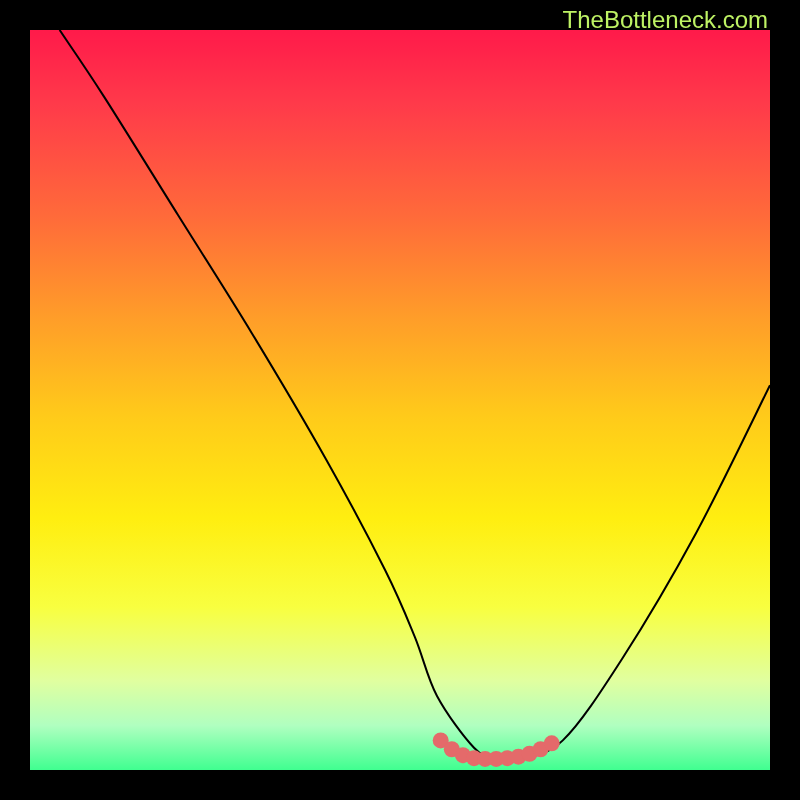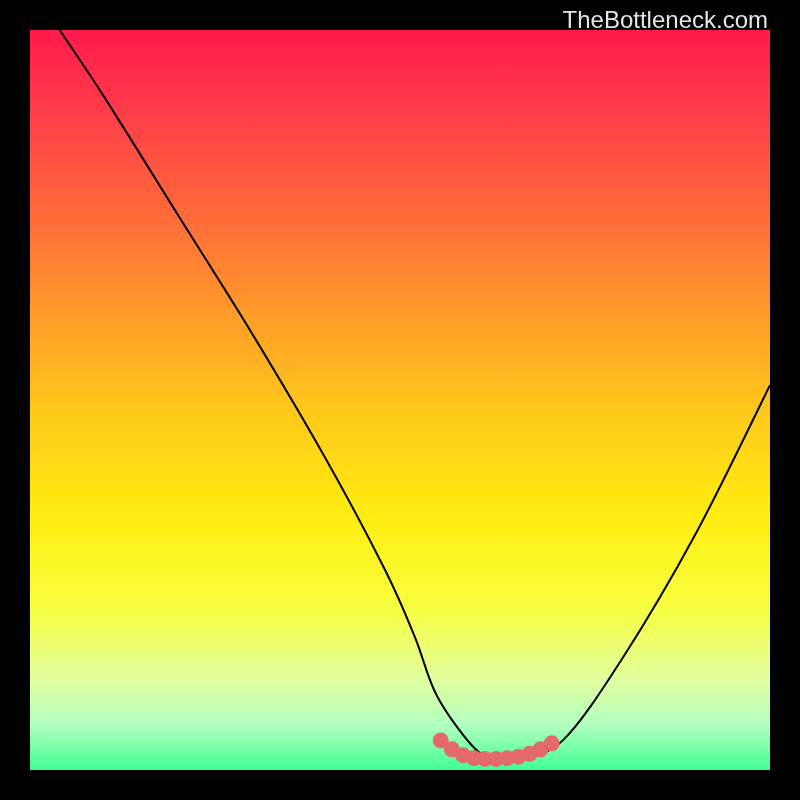--- a/index.html
+++ b/index.html
@@ -32,21 +32,21 @@
       #f8ff40 78%,
       #e0ffa0 88%,
       #b0ffc0 94%,
       #40ff90 100%
     );
   }
   .watermark {
     position: absolute;
     top: 6px;
     right: 32px;
-    color: #e5e5e5;
+    color: #bef264;
     font-size: 24px;
     z-index: 10;
   }
   svg.curve {
     position: absolute;
     left: 0;
     top: 0;
     width: 740px;
     height: 740px;
     z-index: 3;

